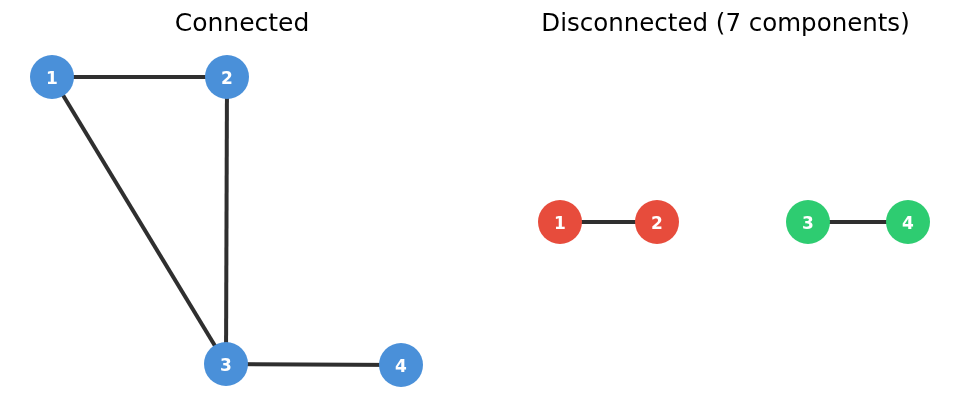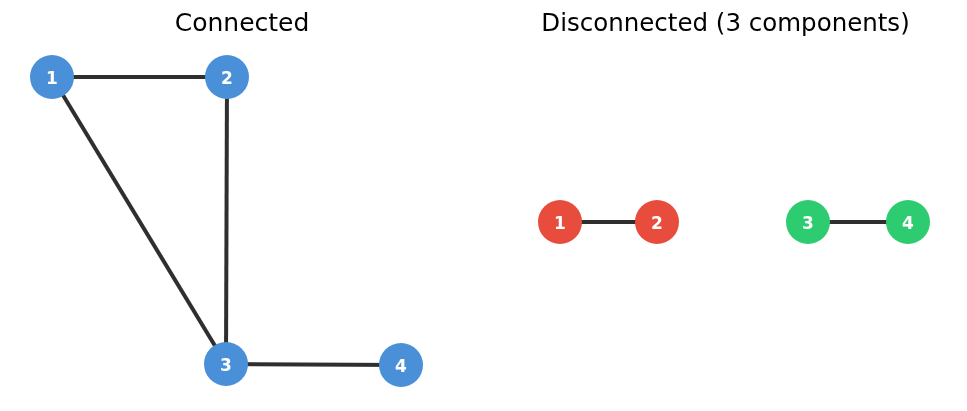--- a/index.html
+++ b/index.html
@@ -78,21 +78,21 @@
 </head>
 <body>
 
 <div class="figure">
 
   <div class="panel" id="panel-connected">
     <div class="panel-title">Connected</div>
   </div>
 
   <div class="panel" id="panel-disconnected">
-    <div class="panel-title">Disconnected (3 components)</div>
+    <div class="panel-title">Disconnected (7 components)</div>
   </div>
 
   <svg class="graph-svg" id="graph-layer" viewBox="0 0 967 411">
     <g id="edges-group">
         <line x1="52" y1="77" x2="227" y2="77" class="edge-line" stroke="#2f2f2f" stroke-width="4"></line>
         <line x1="52" y1="77" x2="226" y2="364" class="edge-line" stroke="#2f2f2f" stroke-width="4"></line>
         <line x1="227" y1="77" x2="226" y2="364" class="edge-line" stroke="#2f2f2f" stroke-width="4"></line>
         <line x1="226" y1="364" x2="401" y2="365" class="edge-line" stroke="#2f2f2f" stroke-width="4"></line>
         <line x1="560" y1="222" x2="657" y2="222" class="edge-line" stroke="#2f2f2f" stroke-width="4"></line>
         <line x1="808" y1="222" x2="908" y2="222" class="edge-line" stroke="#2f2f2f" stroke-width="4"></line>

